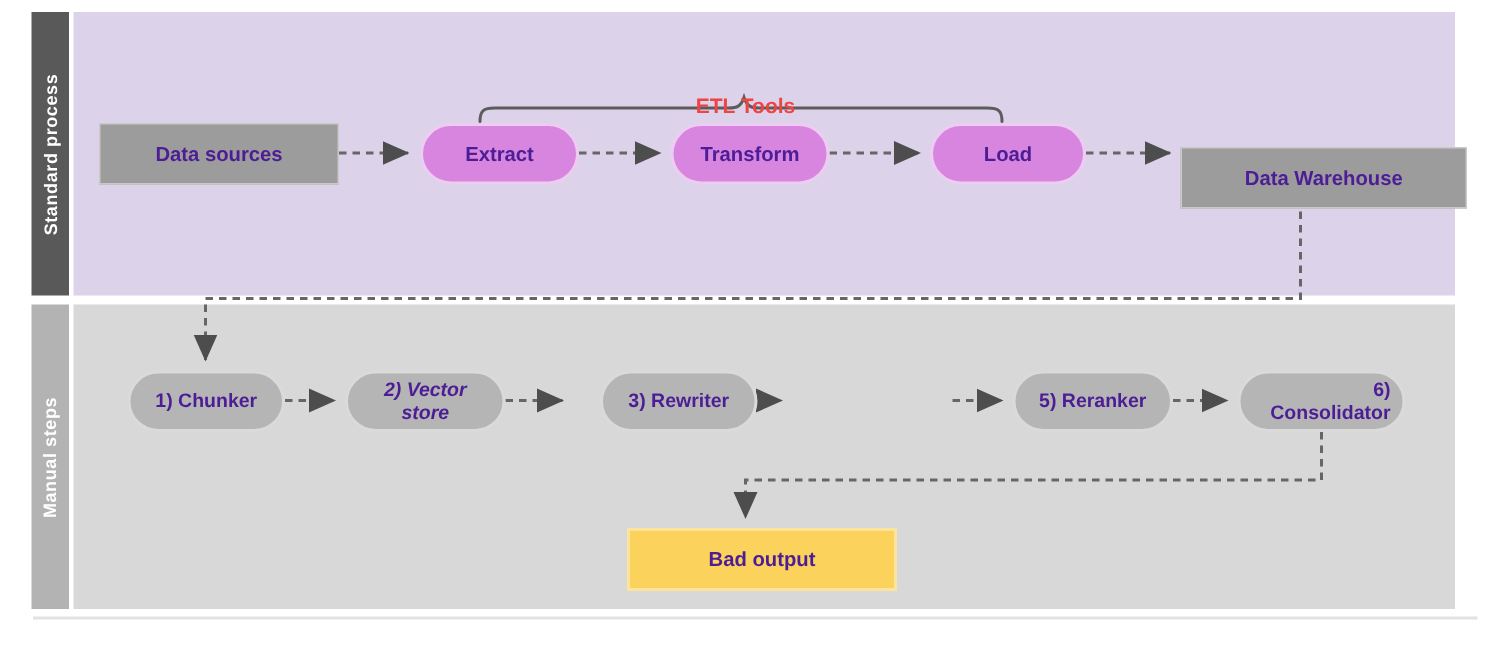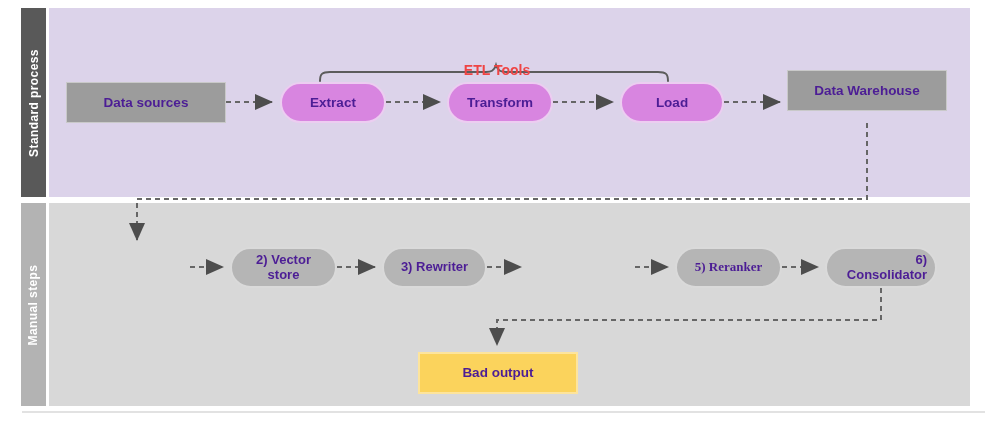--- a/index.html
+++ b/index.html
@@ -61,28 +61,28 @@
     font-size:13px;
   }
   .rect-yellow {
     background:#fbd35c;
     border:2px solid #fde49c;
   }
   #n-data-sources   { left:66px;  top:82px;  width:160px; height:41px; }
   #n-extract        { left:280px; top:82px;  width:106px; height:41px; }
   #n-transform      { left:447px; top:82px;  width:106px; height:41px; }
   #n-load           { left:620px; top:82px;  width:104px; height:41px; }
-  #n-data-warehouse { left:787px; top:70px;  width:160px; height:41px; }
+  #n-data-warehouse { left:787px; top:98px;  width:191px; height:41px; }
   #n-chunker        { left:85px;  top:247px; width:105px; height:41px; }
-  #n-vector-store   { left:230px; top:247px; width:107px; height:41px; padding:0 10px; }
-  #n-rewriter       { left:382px; top:247px; width:105px; height:41px;text-align:right; }
+  #n-vector-store   { left:230px; top:247px; width:107px; height:41px; padding:0 10px;font-style:italic; }
+  #n-rewriter       { left:400px; top:247px; width:105px; height:41px;text-align:right; }
   #n-retriever      { left:528px; top:247px; width:107px; height:41px; }
-  #n-reranker       { left:675px; top:247px; width:107px; height:41px;font-family:Liberation Serif, serif; }
+  #n-reranker       { left:675px; top:247px; width:107px; height:41px; }
   #n-consolidator   { left:825px; top:247px; width:112px; height:41px; padding:0 8px;text-align:right; }
-  #n-bad-output     { left:418px; top:352px; width:160px; height:42px; }
+  #n-bad-output     { left:418px; top:352px; width:180px; height:42px; }
 
   .etl-label {
     position:absolute; left:437px; top:44px; width:120px;
     text-align:center;
     color:#ef4444; font-weight:bold; font-size:14px;margin-top:18px;
   }
 </style>
 </head>
 <body>
 
@@ -129,20 +129,21 @@
   </svg>
 
   <div class="etl-label">ETL Tools</div>
 
   <div id="n-data-sources" class="node rect">Data sources</div>
   <div id="n-extract" class="node pill-purple">Extract</div>
   <div id="n-transform" class="node pill-purple">Transform</div>
   <div id="n-load" class="node pill-purple">Load</div>
   <div id="n-data-warehouse" class="node rect">Data Warehouse</div>
 
+  <div id="n-chunker" class="node pill-gray">1) Chunker</div>
   <div id="n-vector-store" class="node pill-gray">2) Vector store</div>
   <div id="n-rewriter" class="node pill-gray">3) Rewriter</div>
   <div id="n-reranker" class="node pill-gray">5) Reranker</div>
   <div id="n-consolidator" class="node pill-gray">6) Consolidator</div>
 
   <div id="n-bad-output" class="node rect-yellow">Bad output</div>
 
 </div>
 
 </body></html>

